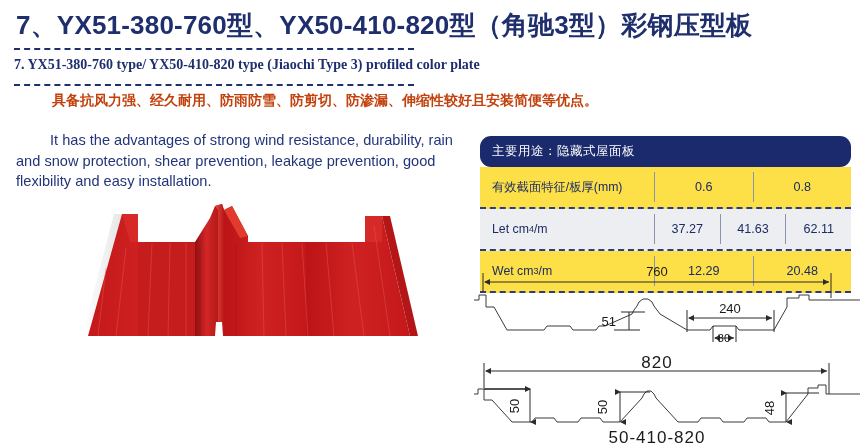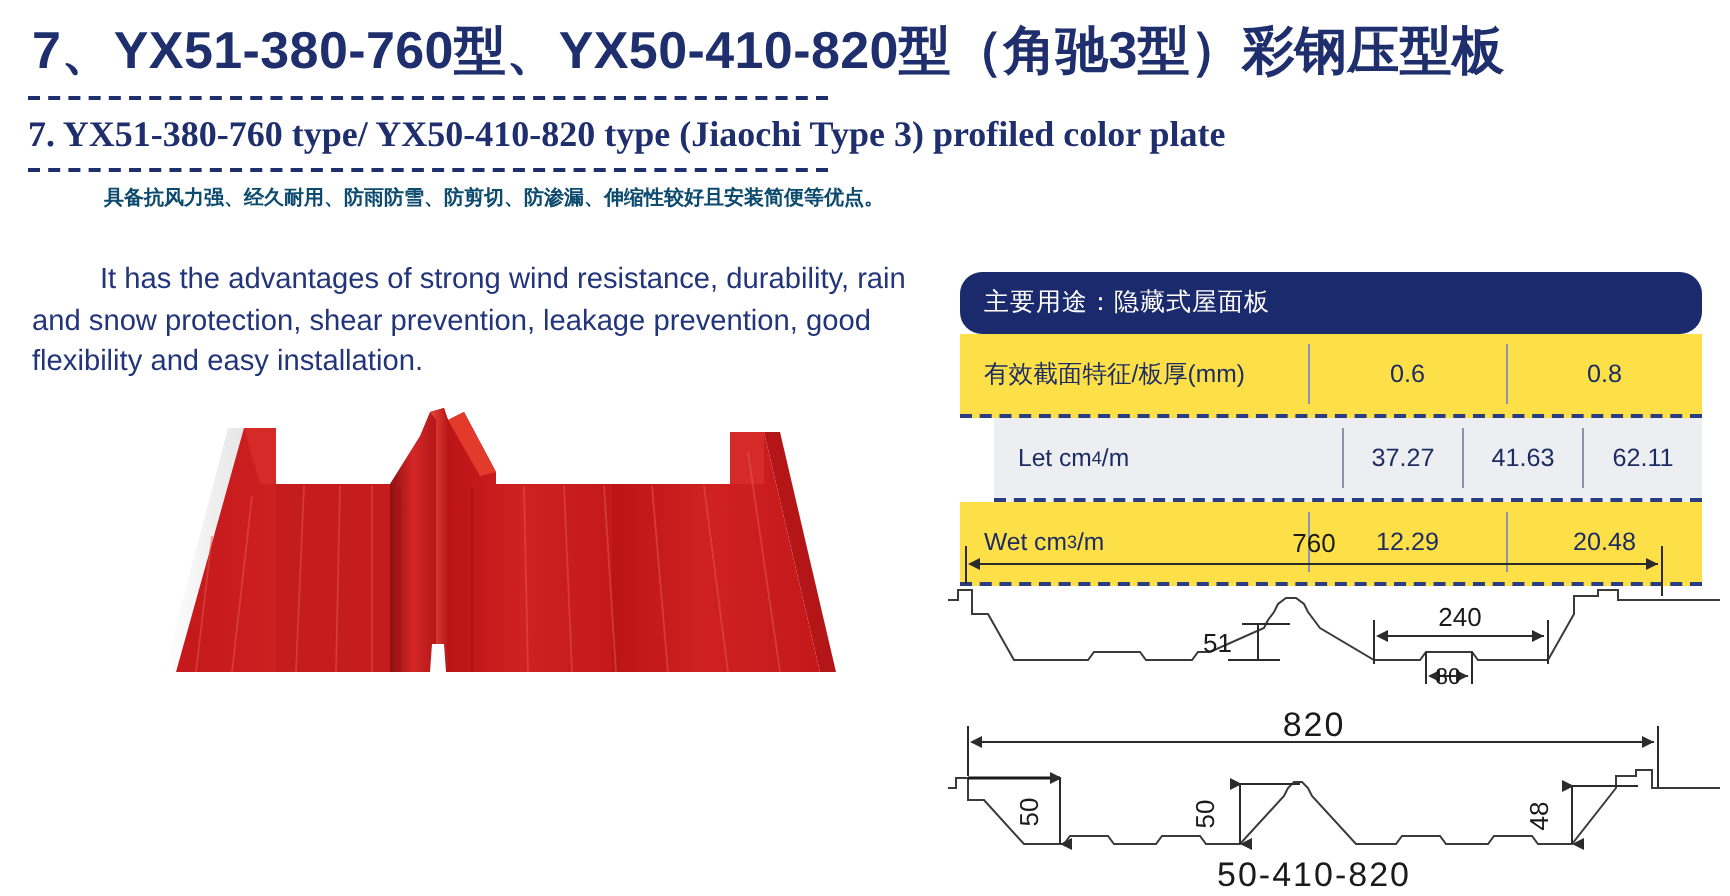--- a/index.html
+++ b/index.html
@@ -32,30 +32,30 @@
     height: 0;
     border-top: 2px dashed #1f2f6e;
   }
   .dash-rule.one { top: 48px; }
   .dash-rule.two { top: 84px; }
   .title-en {
     position: absolute;
     left: 14px; top: 57px;
     font-family: "Liberation Serif", serif;
     font-weight: bold;
-    font-size: 18px;
+    font-size: 14px;
     color: #1f2f6e;
     white-space: nowrap;
   }
   .subtitle-cn {
     position: absolute;
     left: 52px; top: 92px;
-    font-size: 10px;
+    font-size: 14px;
     font-weight: bold;
-    color: #0c4a6e;
+    color: #c2410c;
     white-space: nowrap;
   }
 
   
   .desc-en {
     position: absolute;
     left: 16px; top: 130px;
     width: 445px;
     font-size: 14.6px;
     line-height: 1.42;
@@ -84,21 +84,21 @@
     padding: 7px 10px 7px 12px;
     letter-spacing: .5px;
     border-radius: 11px;
   }
   .spec-row {
     display: flex;
     align-items: stretch;
     border-bottom: 2px dashed #2b3d82;
     background: #fde047;
   }
-  .spec-row.alt { background: #eceef1; margin-left: 17px; }
+  .spec-row.alt { background: #eceef1; }
   .spec-label {
     flex: 0 0 162px;
     font-size: 12.3px;
     color: #1d2c63;
     padding: 8px 0 8px 12px;
     display: flex;
     align-items: center;
   }
   .spec-val {
     flex: 1 1 0;

